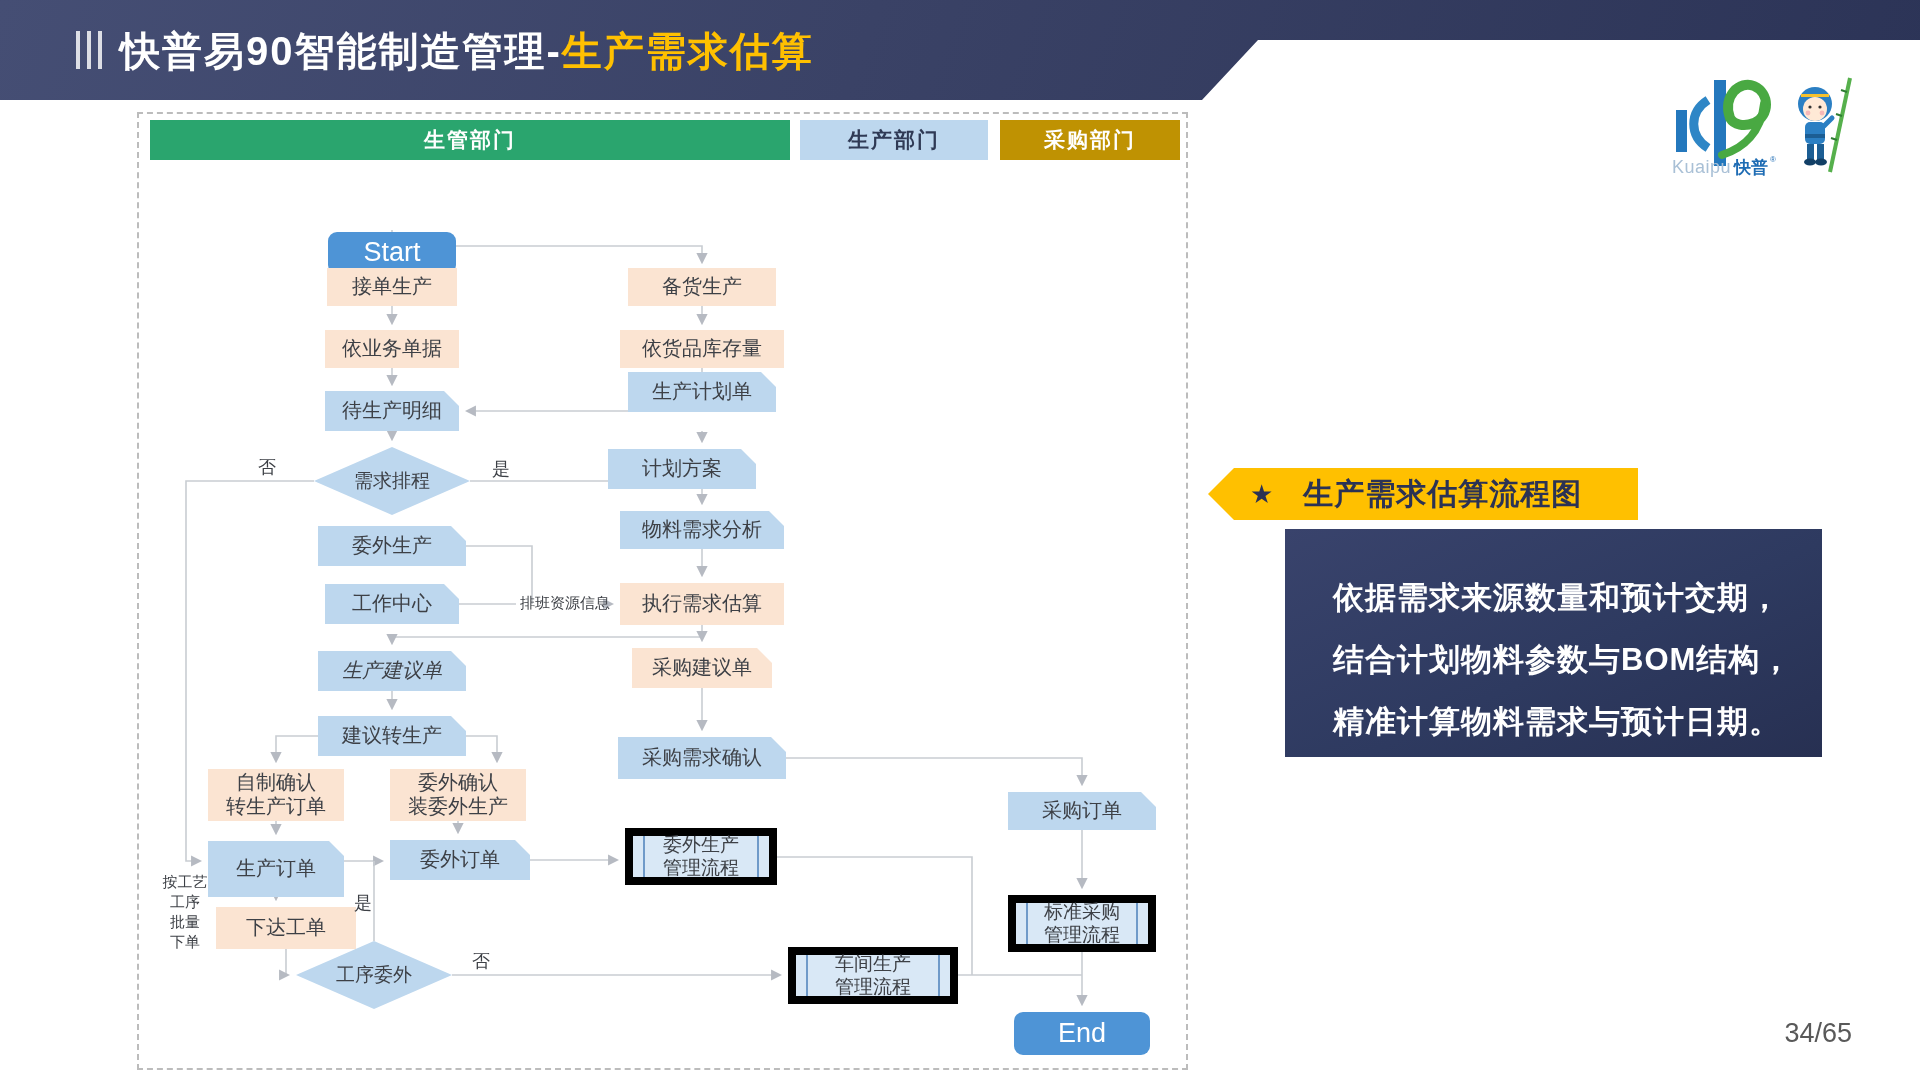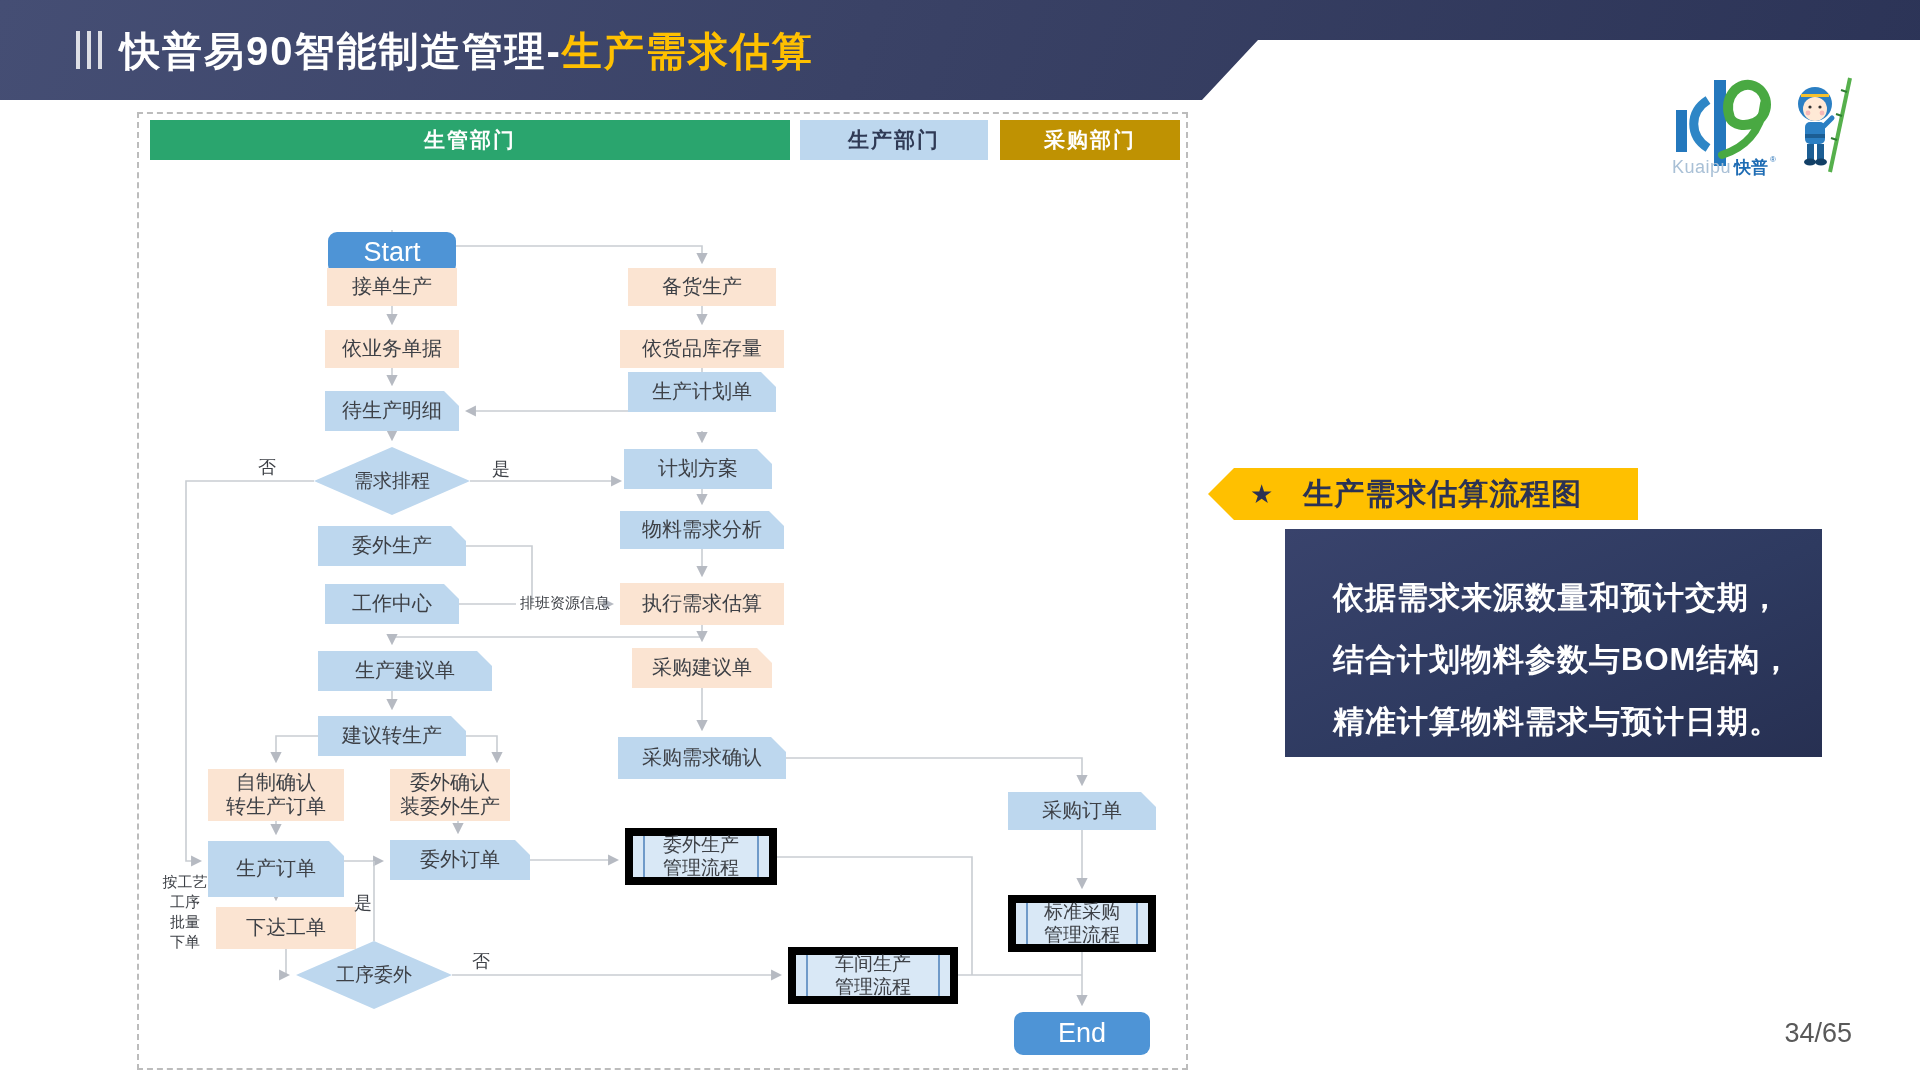--- a/index.html
+++ b/index.html
@@ -154,32 +154,32 @@
   </svg>
 
   <div class="node terminal" style="left:328px;top:188px;width:128px;height:42px;margin-top:44px;">Start</div>
   <div class="node peach" style="left:327px;top:268px;width:130px;height:38px;">接单生产</div>
   <div class="node peach" style="left:628px;top:268px;width:148px;height:38px;">备货生产</div>
   <div class="node peach" style="left:325px;top:330px;width:134px;height:38px;">依业务单据</div>
   <div class="node peach" style="left:620px;top:330px;width:164px;height:38px;">依货品库存量</div>
   <div class="node card" style="left:325px;top:391px;width:134px;height:40px;">待生产明细</div>
   <div class="node card" style="left:628px;top:372px;width:148px;height:40px;">生产计划单</div>
   <div class="node diamond" style="left:314px;top:447px;width:156px;height:68px;">需求排程</div>
-  <div class="node card" style="left:624px;top:449px;width:148px;height:40px;">计划方案</div>
+  <div class="node card" style="left:608px;top:449px;width:148px;height:40px;">计划方案</div>
   <div class="node card" style="left:318px;top:526px;width:148px;height:40px;">委外生产</div>
   <div class="node card" style="left:620px;top:511px;width:164px;height:38px;">物料需求分析</div>
   <div class="node card" style="left:325px;top:584px;width:134px;height:40px;">工作中心</div>
   <div class="node peach" style="left:620px;top:583px;width:164px;height:42px;">执行需求估算</div>
-  <div class="node card" style="left:318px;top:651px;width:174px;height:40px;">生产建议单</div>
+  <div class="node card" style="left:318px;top:651px;width:148px;height:40px;font-style:italic;">生产建议单</div>
   <div class="node card-peach" style="left:632px;top:648px;width:140px;height:40px;">采购建议单</div>
   <div class="node card" style="left:318px;top:716px;width:148px;height:40px;text-align:right;">建议转生产</div>
   <div class="node card" style="left:618px;top:737px;width:168px;height:42px;">采购需求确认</div>
   <div class="node peach" style="left:208px;top:769px;width:136px;height:52px;">自制确认
 转生产订单</div>
-  <div class="node peach" style="left:390px;top:769px;width:120px;height:52px;">委外确认
+  <div class="node peach" style="left:390px;top:769px;width:136px;height:52px;">委外确认
 装委外生产</div>
   <div class="node card" style="left:1008px;top:792px;width:148px;height:38px;">采购订单</div>
   <div class="node card" style="left:208px;top:841px;width:136px;height:56px;">生产订单</div>
   <div class="node card" style="left:390px;top:840px;width:140px;height:40px;">委外订单</div>
   <div class="node process" style="left:625px;top:828px;width:152px;height:57px;">委外生产
 管理流程</div>
   <div class="node process" style="left:1008px;top:895px;width:148px;height:57px;">标准采购
 管理流程</div>
   <div class="node peach" style="left:216px;top:907px;width:140px;height:42px;">下达工单</div>
   <div class="node diamond" style="left:296px;top:941px;width:156px;height:68px;">工序委外</div>

